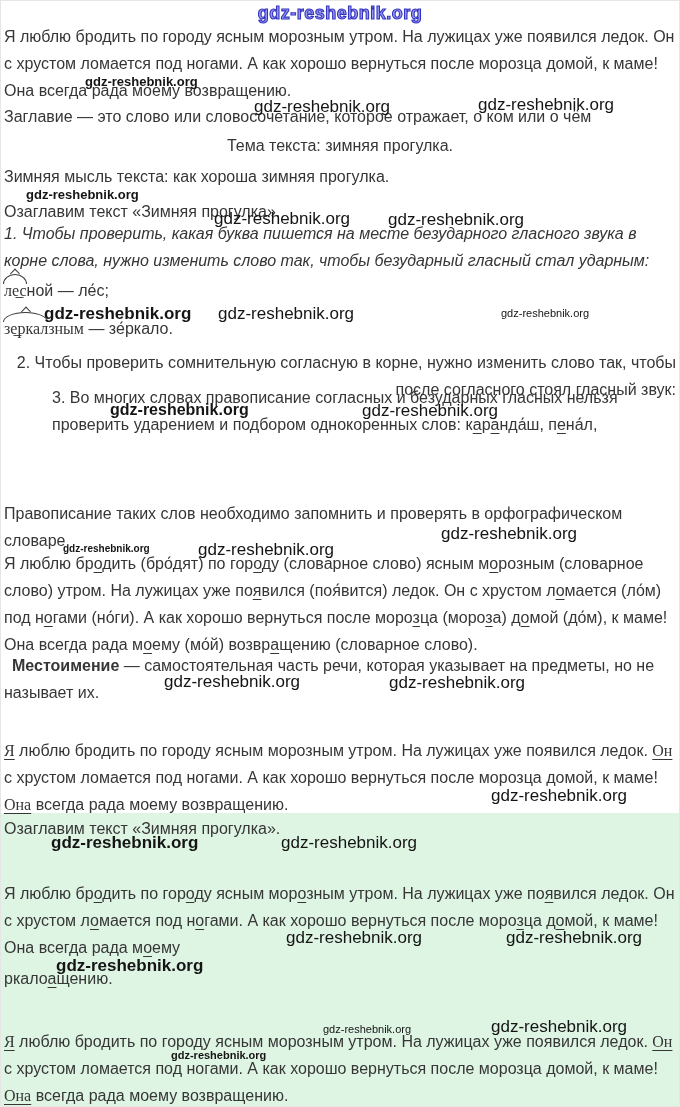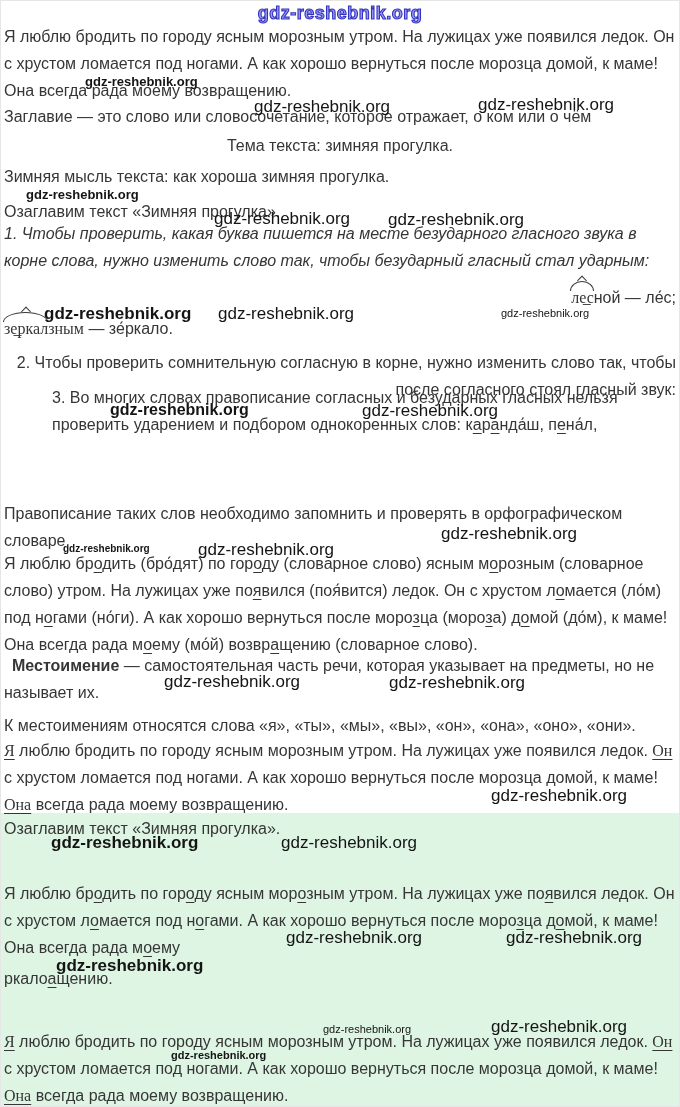--- a/index.html
+++ b/index.html
@@ -64,28 +64,27 @@
   <div class="wm" style="left:322px;top:1023px;font-size:11px;">gdz-reshebnik.org</div>
   <div class="wm" style="left:490px;top:1017px;font-size:17px;">gdz-reshebnik.org</div>
   <div class="wm bold" style="left:170px;top:1049px;font-size:11px;">gdz-reshebnik.org</div>
 
   <p class="para" style="top:22px;">Я люблю бродить по городу ясным морозным утром. На лужицах уже появился ледок. Он с хрустом ломается под ногами. А как хорошо вернуться после морозца домой, к маме! Она всегда рада моему возвращению.</p>
   <p class="para" style="top:102px;">Заглавие — это слово или словосочетание, которое отражает, о ком или о чём</p>
   <p class="para" style="top:131px;text-align:center;">Тема текста: зимняя прогулка.</p>
   <p class="para" style="top:162px;">Зимняя мысль текста: как хороша зимняя прогулка.</p>
   <p class="para" style="top:197px;">Озаглавим текст «Зимняя прогулка».</p>
   <p class="para" style="top:219px;font-style:italic;">1. Чтобы проверить, какая буква пишется на месте безударного гласного звука в корне слова, нужно изменить слово так, чтобы безударный гласный стал ударным:</p>
-  <p class="para" style="top:283px;text-align:right;"><span class="serif root">ле̲с</span><span>ной</span><span> — ле́с;</span></p>
+  <p class="para" style="top:276px;"><span class="serif root">ле̲с</span><span>ной</span><span> — ле́с;</span></p>
   <p class="para" style="top:314px;"><span class="serif root">зе̲ркал</span><span class="serif">зным</span><span> — зе́ркало.</span></p>
   <p class="para" style="top:348px;text-align:right;">2. Чтобы проверить сомнительную согласную в корне, нужно изменить слово так, чтобы после согласного стоял гласный звук:</p>
   <p class="para" style="top:383px;margin-left:48px;"><span>3. Во многих словах правописание согласных и безударных гласных нельзя проверить ударением и подбором однокоренных слов: к</span><span class="u">а</span><span>р</span><span class="u">а</span><span>нда́ш, п</span><span class="u">е</span><span>на́л,</span></p>
   <p class="para" style="top:499px;">Правописание таких слов необходимо запомнить и проверять в орфографическом словаре.</p>
   <p class="para" style="top:549px;"><span>Я люблю бр</span><span class="u">о</span><span>дить (бро́дят) по гор</span><span class="u">о</span><span>ду (словарное слово) ясным м</span><span class="u">о</span><span>розным (словарное слово) утром. На лужицах уже по</span><span class="u">я</span><span>вился (поя́вится) ледок. Он с хрустом л</span><span class="u">о</span><span>мается (ло́м) под н</span><span class="u">о</span><span>гами (но́ги). А как хорошо вернуться после моро</span><span class="u">з</span><span>ца (моро</span><span class="u">з</span><span>а) д</span><span class="u">о</span><span>мой (до́м), к маме! Она всегда рада м</span><span class="u">о</span><span>ему (мо́й) возвр</span><span class="u">а</span><span>щению (словарное слово).</span></p>
   <p class="para" style="top:651px;"><span class="b">Местоимение</span><span> — самостоятельная часть речи, которая указывает на предметы, но не называет их.</span></p>
-  <p class="para" style="top:711px;">К местоимениям относятся слова «я», «ты», «мы», «вы», «он», «она», «оно», «они».</p>
   <p class="para" style="top:736px;"><span class="u serif">Я</span><span> люблю бродить по городу ясным морозным утром. На лужицах уже появился ледок. </span><span class="u serif">Он</span><span> с хрустом ломается под ногами. А как хорошо вернуться после морозца домой, к маме! </span><span class="u serif">Она</span><span> всегда рада моему возвращению.</span></p>
 
   <div class="green">
     <p class="para" style="top:2px;">Озаглавим текст «Зимняя прогулка».</p>
     <p class="para" style="top:67px;"><span>Я люблю бр</span><span class="u">о</span><span>дить по гор</span><span class="u">о</span><span>ду ясным мор</span><span class="u">о</span><span>зным утром. На лужицах уже по</span><span class="u">я</span><span>вился ледок. Он с хрустом л</span><span class="u">о</span><span>мается под н</span><span class="u">о</span><span>гами. А как хорошо вернуться после моро</span><span class="u">з</span><span>ца д</span><span class="u">о</span><span>мой, к маме! Она всегда рада м</span><span class="u">о</span><span>ему</span></p>
     <p class="para" style="top:152px;"><span>ркало</span><span class="u">а</span><span>щению.</span></p>
     <p class="para" style="top:215px;"><span class="u serif">Я</span><span> люблю бродить по городу ясным морозным утром. На лужицах уже появился ледок. </span><span class="u serif">Он</span><span> с хрустом ломается под ногами. А как хорошо вернуться после морозца домой, к маме! </span><span class="u serif">Она</span><span> всегда рада моему возвращению.</span></p>
   </div>
 
 </div>

